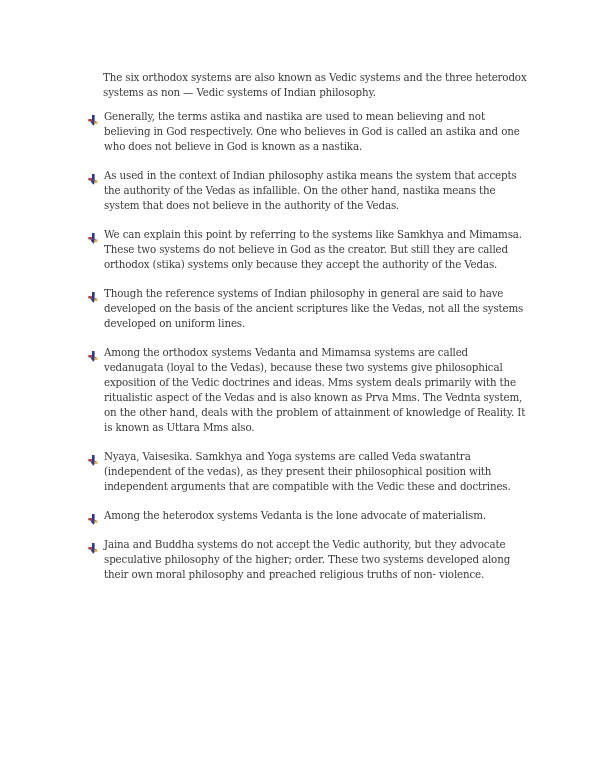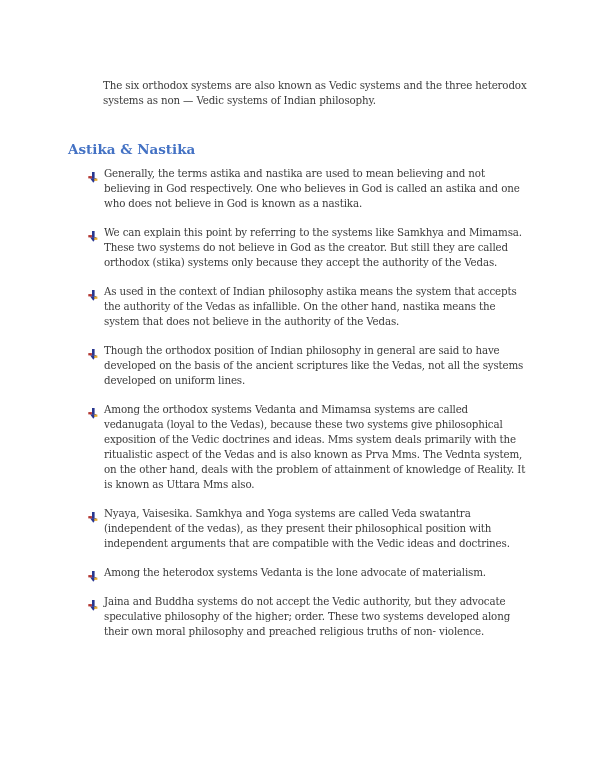--- a/index.html
+++ b/index.html
@@ -12,21 +12,21 @@
     width: 600px;
     height: 776px;
     box-sizing: border-box;
     background: #ffffff;
     padding: 70px 56px 0 68px;
     font-family: "DejaVu Serif", serif;
     color: #3b3b3b;
     overflow: hidden;
   }
   .intro {
-    margin: 8px 0 0 35px;
+    margin: 0 0 0 35px;
     width: 426px;
     font-size: 10.3px;
     line-height: 15px;
     letter-spacing: -0.15px;
     text-align: left;
   }
   .heading {
     margin: 33px 0 0 0;
     font-size: 13.5px;
     line-height: 16px;
@@ -59,21 +59,20 @@
     text-align: left;
   }
 </style>
 </head>
 <body>
 
 <div class="page">
 
   <p class="intro">The six orthodox systems are also known as Vedic systems and the three heterodox systems as non — Vedic systems of Indian philosophy.</p>
 
-  <h2 class="heading">Astika &amp; Nastika</h2>
 
   <ul class="bullets">
   <li class="bullet">
     <span class="marker">
       <svg width="10" height="11" viewBox="0 0 10 11" xmlns="http://www.w3.org/2000/svg">
         <rect x="4" y="0" width="2.6" height="6.6" fill="var(--bullet-navy, #28368f)"></rect>
         <path d="M2.1 6.2 L8.6 6.2 L5.3 10.8 Z" fill="var(--bullet-navy, #28368f)"></path>
         <rect x="0.3" y="4.1" width="3.6" height="2.3" fill="var(--bullet-red, #b23530)"></rect>
         <rect x="6.2" y="6.6" width="3.2" height="2.2" fill="var(--bullet-yellow, #e8ab2e)"></rect>
       </svg>
@@ -84,45 +83,45 @@
 
   <li class="bullet">
     <span class="marker">
       <svg width="10" height="11" viewBox="0 0 10 11" xmlns="http://www.w3.org/2000/svg">
         <rect x="4" y="0" width="2.6" height="6.6" fill="var(--bullet-navy, #28368f)"></rect>
         <path d="M2.1 6.2 L8.6 6.2 L5.3 10.8 Z" fill="var(--bullet-navy, #28368f)"></path>
         <rect x="0.3" y="4.1" width="3.6" height="2.3" fill="var(--bullet-red, #b23530)"></rect>
         <rect x="6.2" y="6.6" width="3.2" height="2.2" fill="var(--bullet-yellow, #e8ab2e)"></rect>
       </svg>
     </span>
+    <span class="btext">As used in the context of Indian philosophy astika means the system that accepts the authority of the Vedas as infallible. On the other hand, nastika means the system that does not believe in the authority of the Vedas.</span>
+  </li>
+
+  <li class="bullet">
+    <span class="marker">
+      <svg width="10" height="11" viewBox="0 0 10 11" xmlns="http://www.w3.org/2000/svg">
+        <rect x="4" y="0" width="2.6" height="6.6" fill="var(--bullet-navy, #28368f)"></rect>
+        <path d="M2.1 6.2 L8.6 6.2 L5.3 10.8 Z" fill="var(--bullet-navy, #28368f)"></path>
+        <rect x="0.3" y="4.1" width="3.6" height="2.3" fill="var(--bullet-red, #b23530)"></rect>
+        <rect x="6.2" y="6.6" width="3.2" height="2.2" fill="var(--bullet-yellow, #e8ab2e)"></rect>
+      </svg>
+    </span>
     <span class="btext">We can explain this point by referring to the systems like Samkhya and Mimamsa. These two systems do not believe in God as the creator. But still they are called orthodox (stika) systems only because they accept the authority of the Vedas.</span>
   </li>
 
   <li class="bullet">
     <span class="marker">
       <svg width="10" height="11" viewBox="0 0 10 11" xmlns="http://www.w3.org/2000/svg">
         <rect x="4" y="0" width="2.6" height="6.6" fill="var(--bullet-navy, #28368f)"></rect>
         <path d="M2.1 6.2 L8.6 6.2 L5.3 10.8 Z" fill="var(--bullet-navy, #28368f)"></path>
         <rect x="0.3" y="4.1" width="3.6" height="2.3" fill="var(--bullet-red, #b23530)"></rect>
         <rect x="6.2" y="6.6" width="3.2" height="2.2" fill="var(--bullet-yellow, #e8ab2e)"></rect>
       </svg>
     </span>
-    <span class="btext">As used in the context of Indian philosophy astika means the system that accepts the authority of the Vedas as infallible. On the other hand, nastika means the system that does not believe in the authority of the Vedas.</span>
-  </li>
-
-  <li class="bullet">
-    <span class="marker">
-      <svg width="10" height="11" viewBox="0 0 10 11" xmlns="http://www.w3.org/2000/svg">
-        <rect x="4" y="0" width="2.6" height="6.6" fill="var(--bullet-navy, #28368f)"></rect>
-        <path d="M2.1 6.2 L8.6 6.2 L5.3 10.8 Z" fill="var(--bullet-navy, #28368f)"></path>
-        <rect x="0.3" y="4.1" width="3.6" height="2.3" fill="var(--bullet-red, #b23530)"></rect>
-        <rect x="6.2" y="6.6" width="3.2" height="2.2" fill="var(--bullet-yellow, #e8ab2e)"></rect>
-      </svg>
-    </span>
-    <span class="btext">Though the orthodox position of Indian philosophy in general are said to have developed on the basis of the ancient scriptures like the Vedas, not all the systems developed on uniform lines.</span>
+    <span class="btext">Though the reference systems of Indian philosophy in general are said to have developed on the basis of the ancient scriptures like the Vedas, not all the systems developed on uniform lines.</span>
   </li>
 
   <li class="bullet">
     <span class="marker">
       <svg width="10" height="11" viewBox="0 0 10 11" xmlns="http://www.w3.org/2000/svg">
         <rect x="4" y="0" width="2.6" height="6.6" fill="var(--bullet-navy, #28368f)"></rect>
         <path d="M2.1 6.2 L8.6 6.2 L5.3 10.8 Z" fill="var(--bullet-navy, #28368f)"></path>
         <rect x="0.3" y="4.1" width="3.6" height="2.3" fill="var(--bullet-red, #b23530)"></rect>
         <rect x="6.2" y="6.6" width="3.2" height="2.2" fill="var(--bullet-yellow, #e8ab2e)"></rect>
       </svg>
@@ -132,21 +131,21 @@
 
   <li class="bullet">
     <span class="marker">
       <svg width="10" height="11" viewBox="0 0 10 11" xmlns="http://www.w3.org/2000/svg">
         <rect x="4" y="0" width="2.6" height="6.6" fill="var(--bullet-navy, #28368f)"></rect>
         <path d="M2.1 6.2 L8.6 6.2 L5.3 10.8 Z" fill="var(--bullet-navy, #28368f)"></path>
         <rect x="0.3" y="4.1" width="3.6" height="2.3" fill="var(--bullet-red, #b23530)"></rect>
         <rect x="6.2" y="6.6" width="3.2" height="2.2" fill="var(--bullet-yellow, #e8ab2e)"></rect>
       </svg>
     </span>
-    <span class="btext">Nyaya, Vaisesika. Samkhya and Yoga systems are called Veda swatantra (independent of the vedas), as they present their philosophical position with independent arguments that are compatible with the Vedic ideas and doctrines.</span>
+    <span class="btext">Nyaya, Vaisesika. Samkhya and Yoga systems are called Veda swatantra (independent of the vedas), as they present their philosophical position with independent arguments that are compatible with the Vedic these and doctrines.</span>
   </li>
 
   <li class="bullet">
     <span class="marker">
       <svg width="10" height="11" viewBox="0 0 10 11" xmlns="http://www.w3.org/2000/svg">
         <rect x="4" y="0" width="2.6" height="6.6" fill="var(--bullet-navy, #28368f)"></rect>
         <path d="M2.1 6.2 L8.6 6.2 L5.3 10.8 Z" fill="var(--bullet-navy, #28368f)"></path>
         <rect x="0.3" y="4.1" width="3.6" height="2.3" fill="var(--bullet-red, #b23530)"></rect>
         <rect x="6.2" y="6.6" width="3.2" height="2.2" fill="var(--bullet-yellow, #e8ab2e)"></rect>
       </svg>

